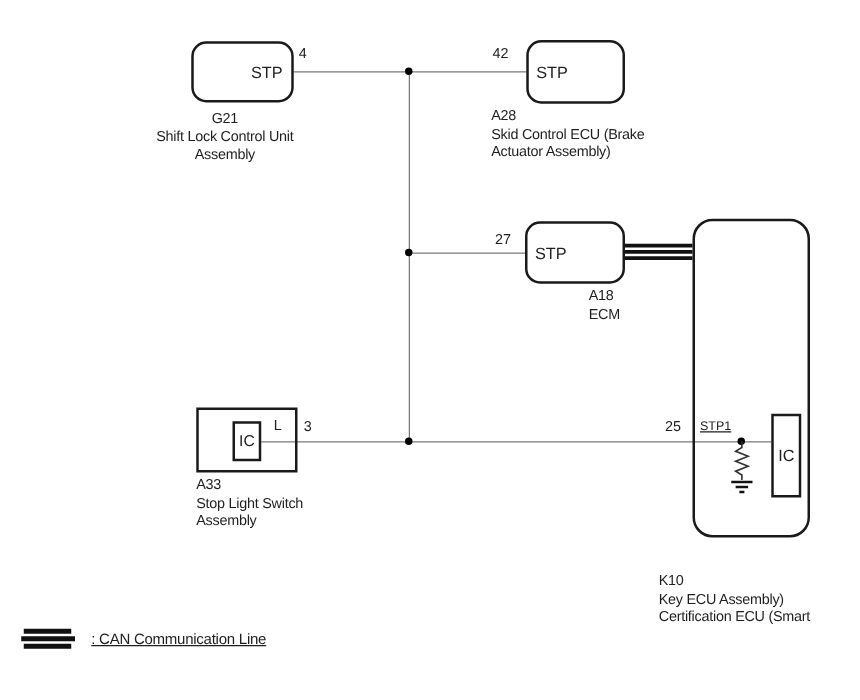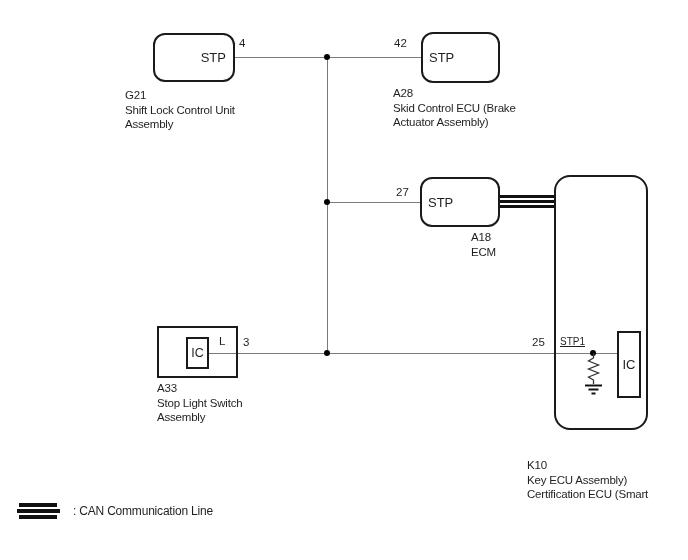--- a/index.html
+++ b/index.html
@@ -43,21 +43,21 @@
 
   <div class="dot" style="left:324px; top:54px;"></div>
   <div class="dot" style="left:324px; top:199px;"></div>
   <div class="dot" style="left:324px; top:350px;"></div>
   <div class="dot" style="left:590px; top:350px;"></div>
 
   <div class="cbox round portflex port-right" style="left:153px; top:33px; width:82px; height:49px;">
     <span>STP</span>
   </div>
   <div class="pin" style="left:239px; top:38px;">4</div>
-  <div class="lbl" style="left:125px; top:88px;">
+  <div class="lbl" style="left:125px; top:88px;text-align:center;">
     <div>G21</div>
     <div>Shift Lock Control Unit</div>
     <div>Assembly</div>
   </div>
 
   <div class="cbox round portflex port-left" style="left:421px; top:32px; width:79px; height:51px;">
     <span>STP</span>
   </div>
   <div class="pin" style="left:394px; top:38px;">42</div>
   <div class="lbl" style="left:393px; top:86px;">
@@ -103,15 +103,15 @@
     <div>K10</div>
     <div>Key ECU Assembly)</div>
     <div>Certification ECU (Smart</div>
   </div>
 
   <div class="abs" style="left:17px; top:503px; width:44px;">
     <div class="legbar" style="margin-left:2px; width:38px;"></div>
     <div class="legbar" style="width:43px;"></div>
     <div class="legbar" style="margin-left:2px; width:38px;"></div>
   </div>
-  <div class="abs" style="left:73px; top:504px; font-size:12px; letter-spacing:-0.2px; white-space:nowrap;">: CAN Communication Line</div>
+  <div class="abs" style="left:73px; top:504px; font-size:12px; letter-spacing:-0.2px; white-space:nowrap;text-decoration:underline;">: CAN Communication Line</div>
 
 </div>
 
 </body></html>

